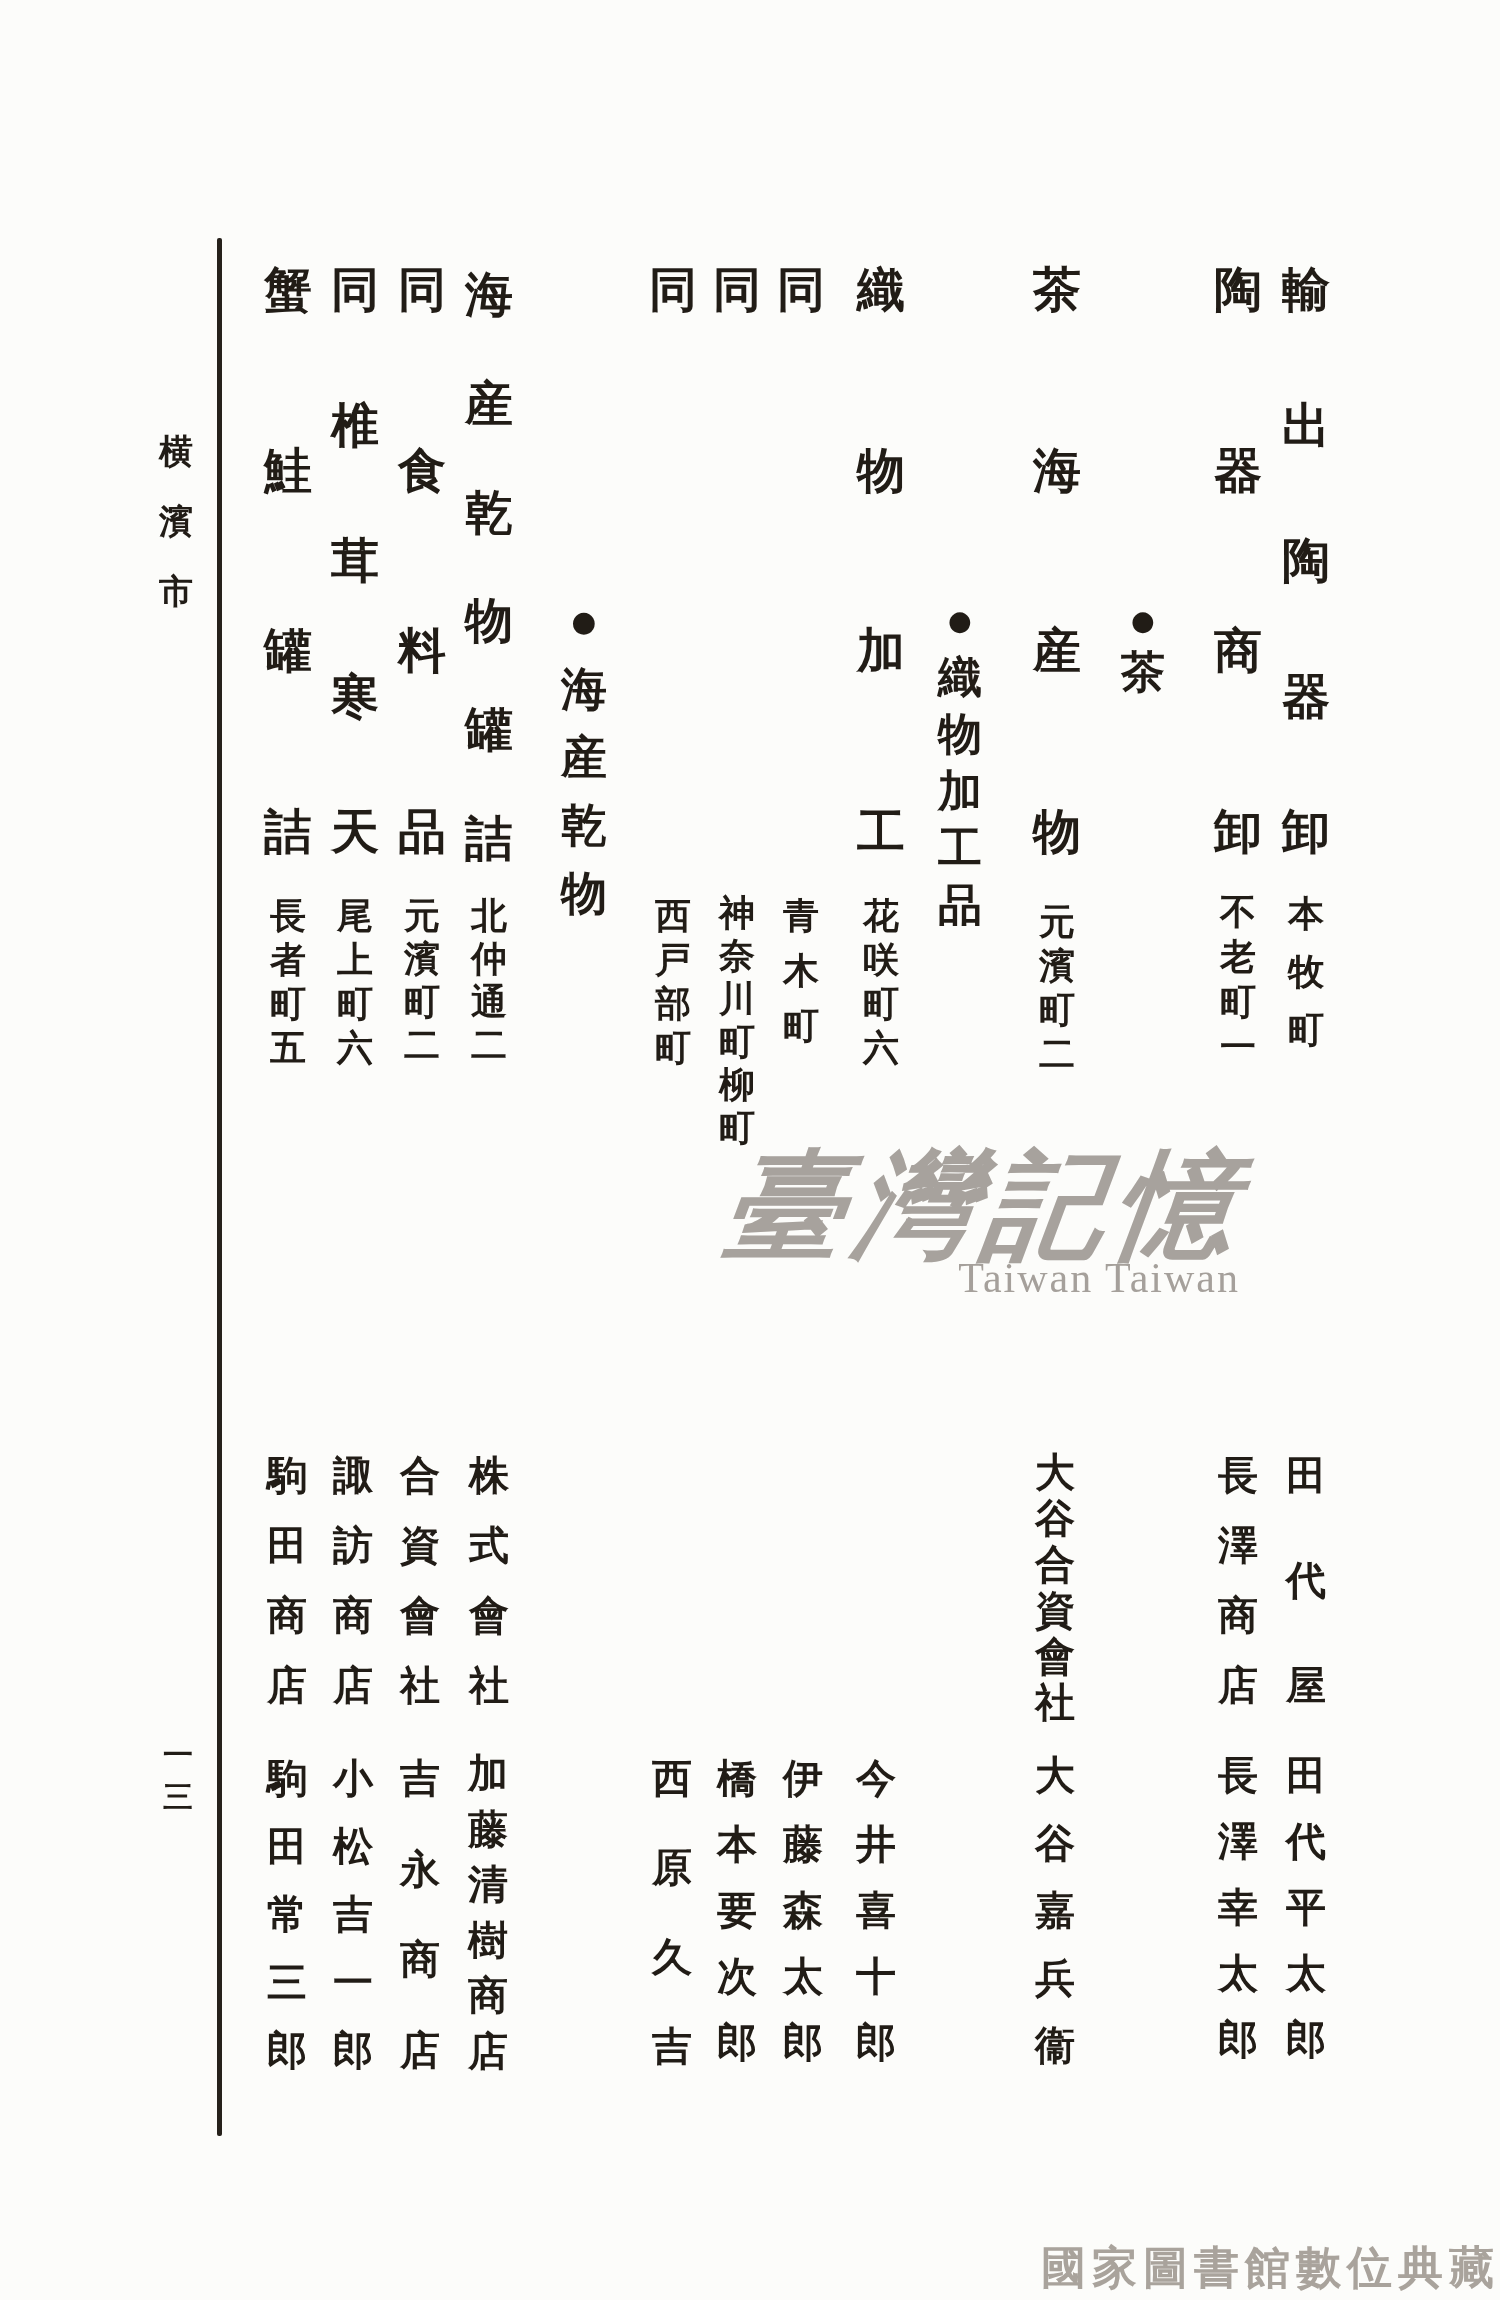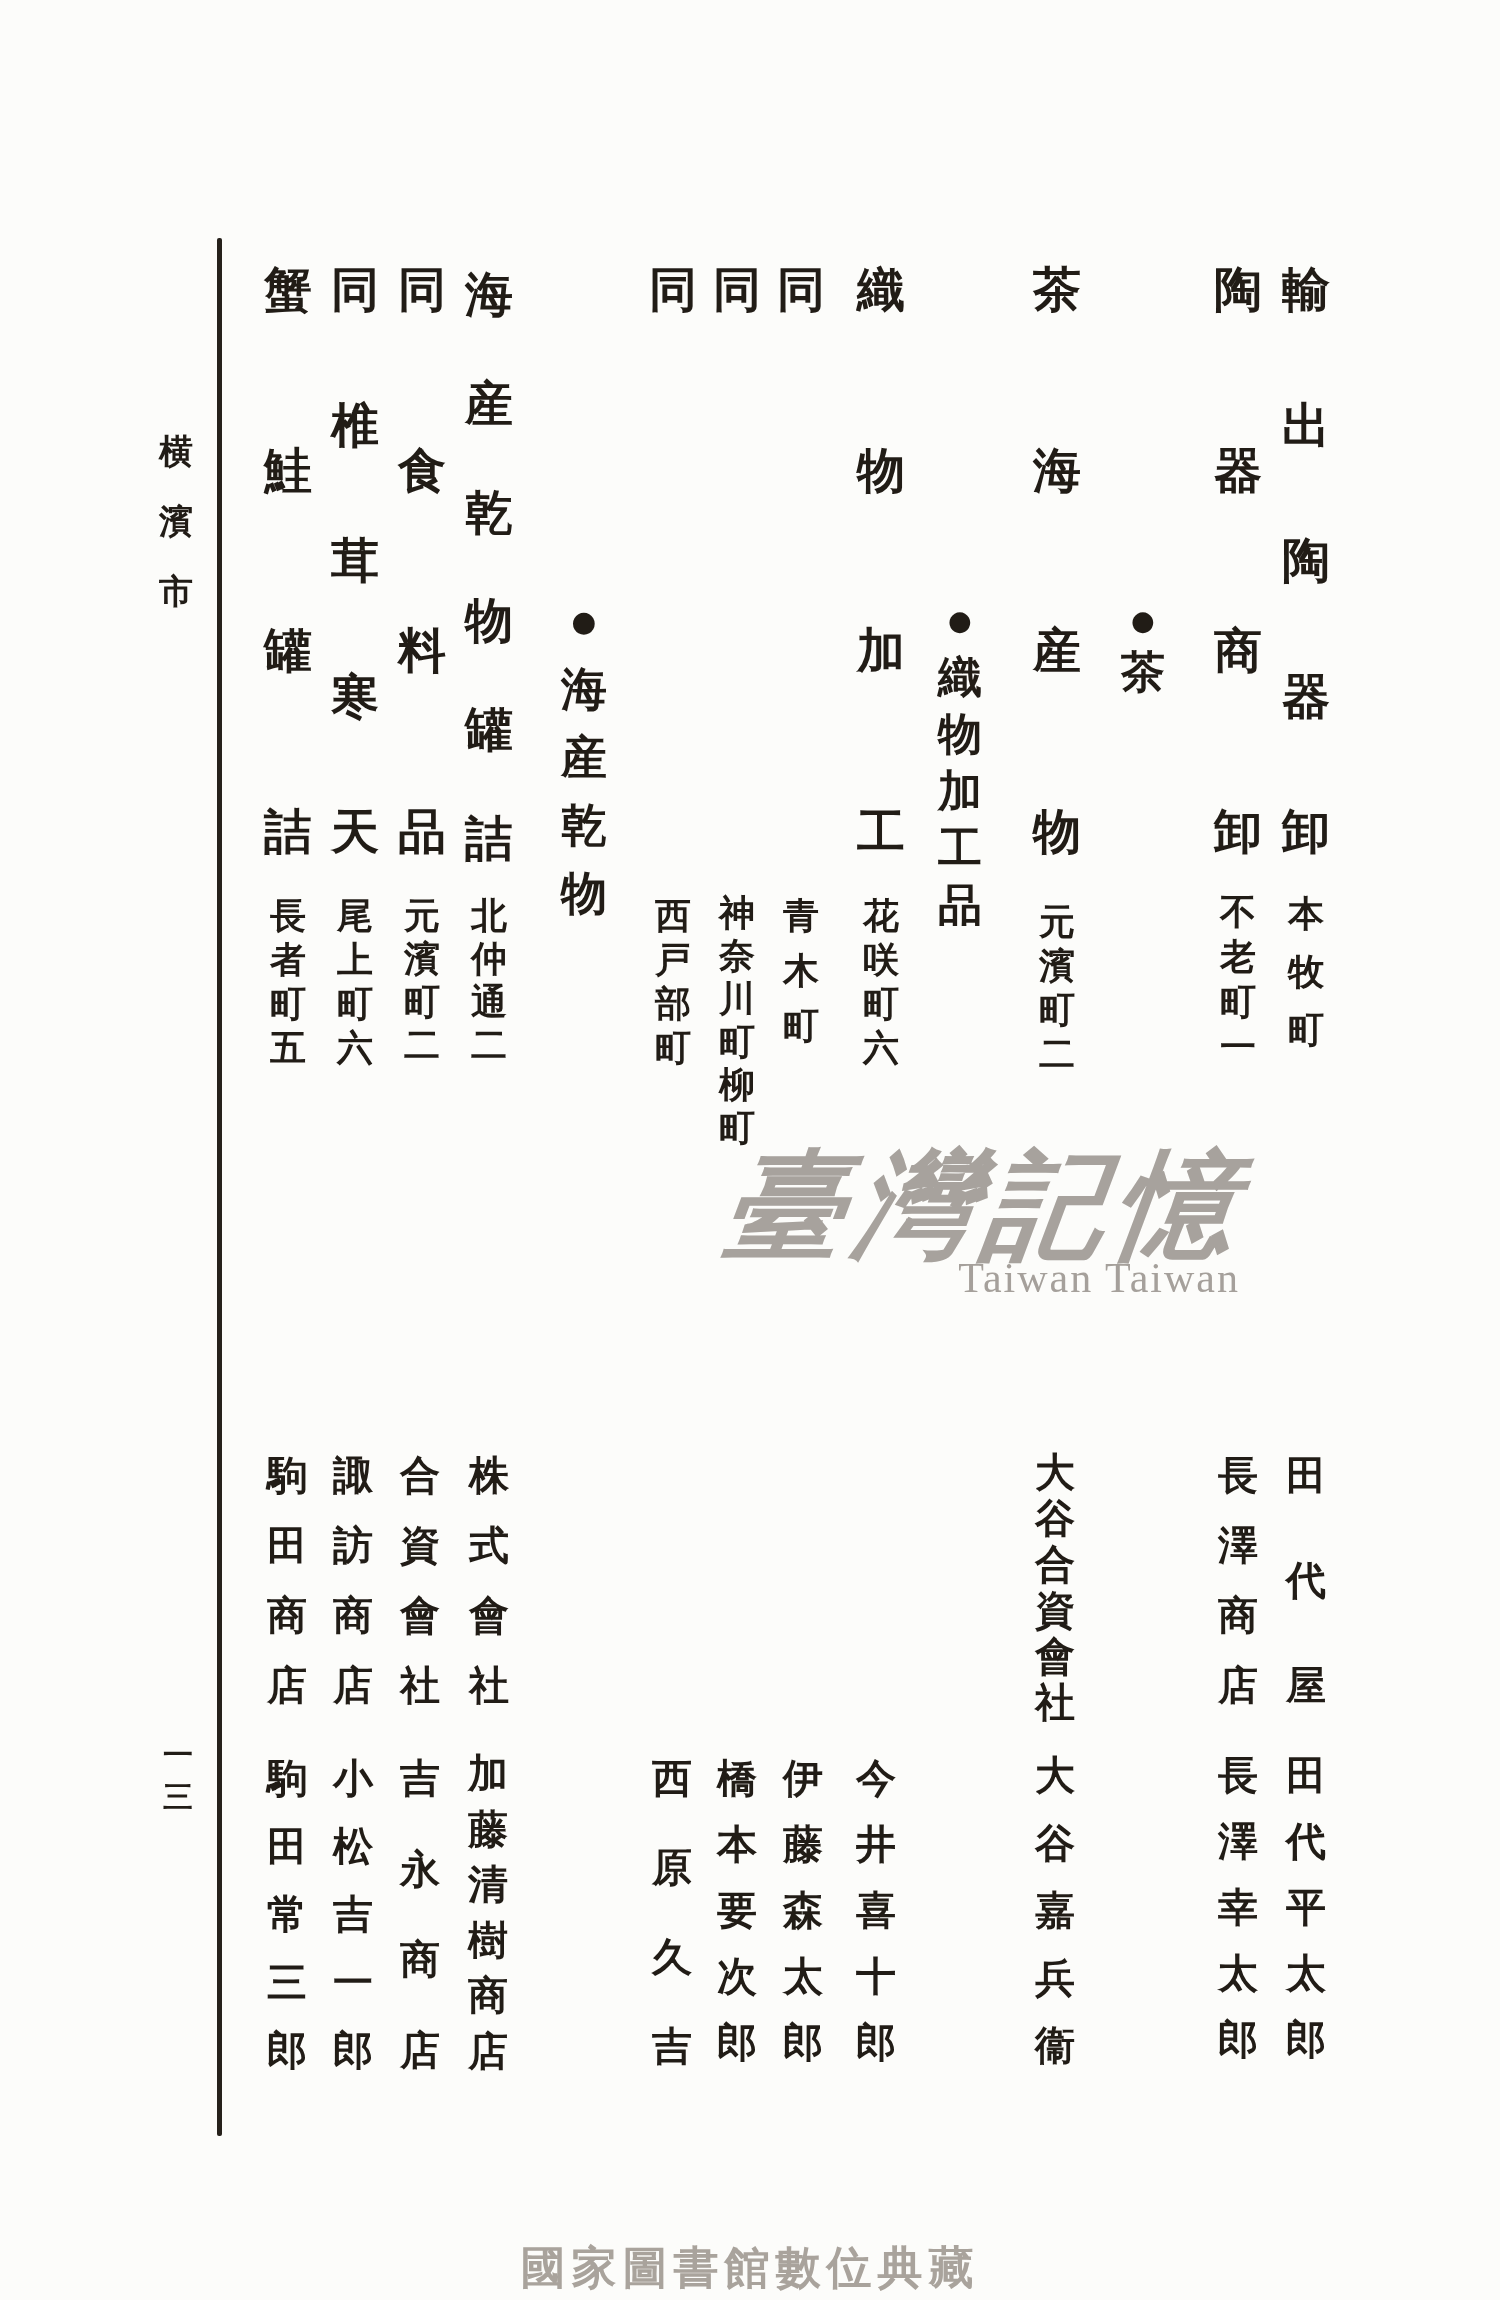--- a/index.html
+++ b/index.html
@@ -29,21 +29,21 @@
   #wm-cjk{
     font-size:118px;font-style:italic;font-weight:bold;letter-spacing:12px;
     transform:skewX(-7deg);white-space:nowrap;line-height:1.1;
     font-family:"DejaVu Serif","Liberation Serif",serif;
   }
   #wm-latin{
     font-size:42px;letter-spacing:2px;text-align:right;margin-top:-16px;padding-right:6px;
     font-family:"Liberation Serif","DejaVu Serif",serif;color:#a5a09b;
   }
   #footer-caption{
-    position:absolute;left:0;top:2238px;width:1500px;text-align:center;
+    position:absolute;left:0;top:2238px;width:1500px;text-align:right;
     font-size:45px;letter-spacing:6px;color:var(--footer);
     font-family:"Liberation Sans","DejaVu Sans",sans-serif;font-weight:bold;
   }
 </style>
 </head>
 <body>
 
 <div id="page">
   <div id="column-rule"></div>
   <div id="text-columns">

